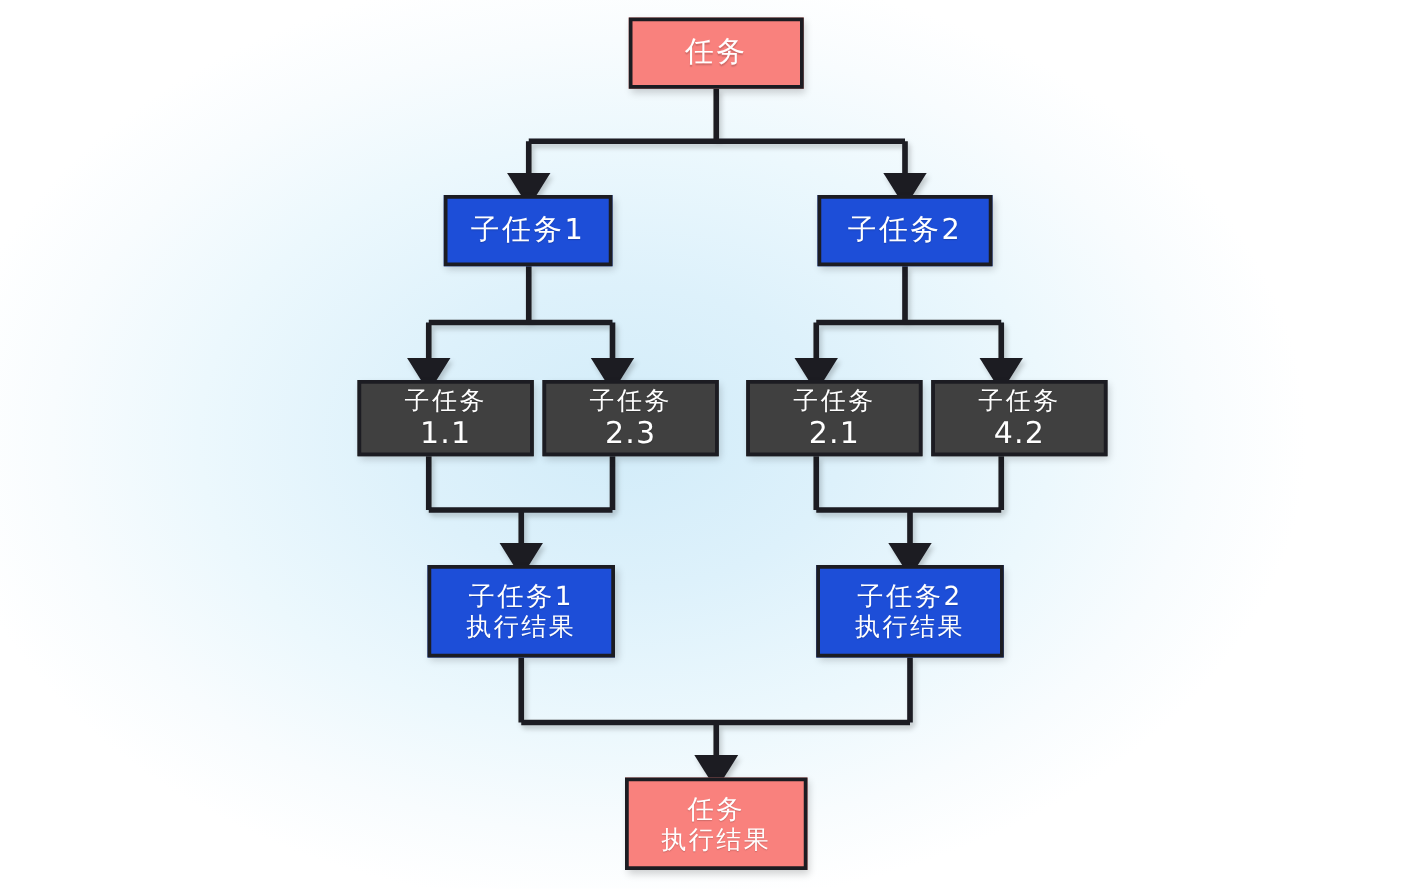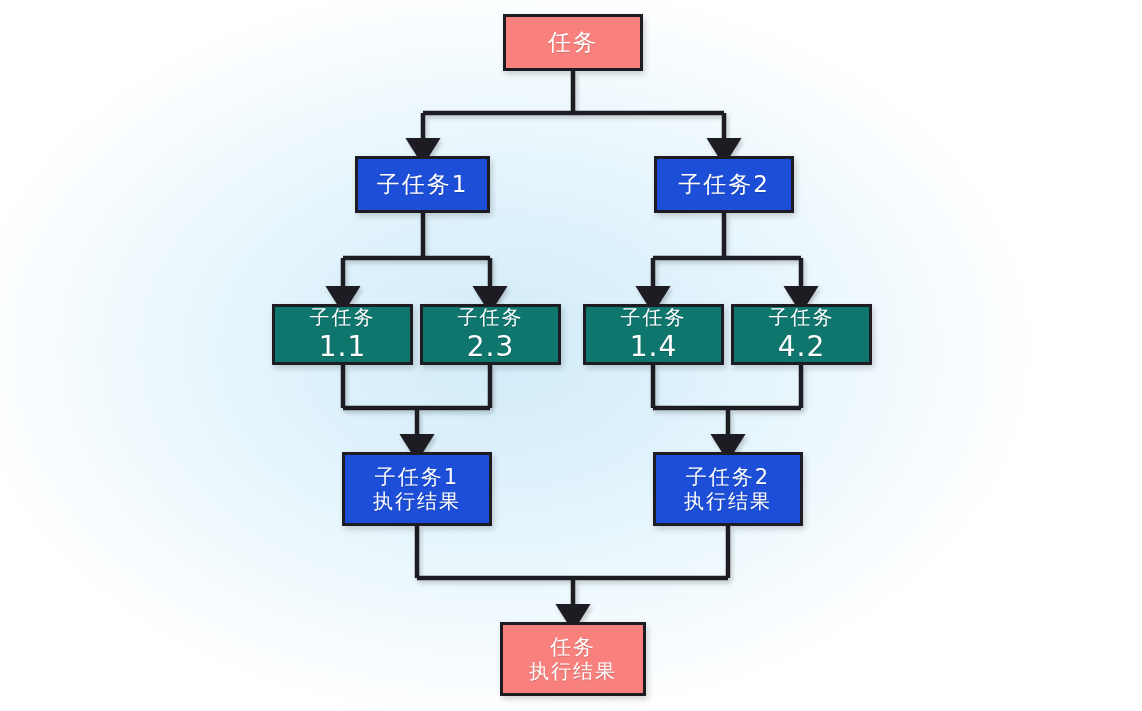--- a/index.html
+++ b/index.html
@@ -53,27 +53,28 @@
     white-space: nowrap;
   }
   .node.root,
   .node.result {
     background: #f9817d;
   }
   .node.branch {
     background: #1d4ed8;
   }
   .node.leaf {
-    background: #0f766e;
+    background: #404040;
+    margin-left: 14px;
   }
   .single-line .line1 { font-size: 23px; }
   .two-line .line1 { font-size: 21px; }
   .two-line .line2 { font-size: 20px; }
   .leaf .line1 { font-size: 20px; }
-  .leaf .line2 { font-size: 28px; letter-spacing: 1px; }
+  .leaf .line2 { font-size: 24px; letter-spacing: 1px; }
 </style>
 </head>
 <body>
 
 <div id="canvas">
 
   <div id="bg-gradient"></div>
 
   <svg id="connectors" viewBox="0 0 1142 711" xmlns="http://www.w3.org/2000/svg">
     <defs>
@@ -151,21 +152,21 @@
     <span class="line2">1.1</span>
   </div>
 
   <div class="node leaf two-line" style="left:420px; top:304px; width:141px; height:61px;">
     <span class="line1">子任务</span>
     <span class="line2">2.3</span>
   </div>
 
   <div class="node leaf two-line" style="left:583px; top:304px; width:141px; height:61px;">
     <span class="line1">子任务</span>
-    <span class="line2">1.4</span>
+    <span class="line2">2.1</span>
   </div>
 
   <div class="node leaf two-line" style="left:731px; top:304px; width:141px; height:61px;">
     <span class="line1">子任务</span>
     <span class="line2">4.2</span>
   </div>
 
   <div class="node branch two-line" style="left:342px; top:452px; width:150px; height:74px;">
     <span class="line1">子任务1</span>
     <span class="line2">执行结果</span>

